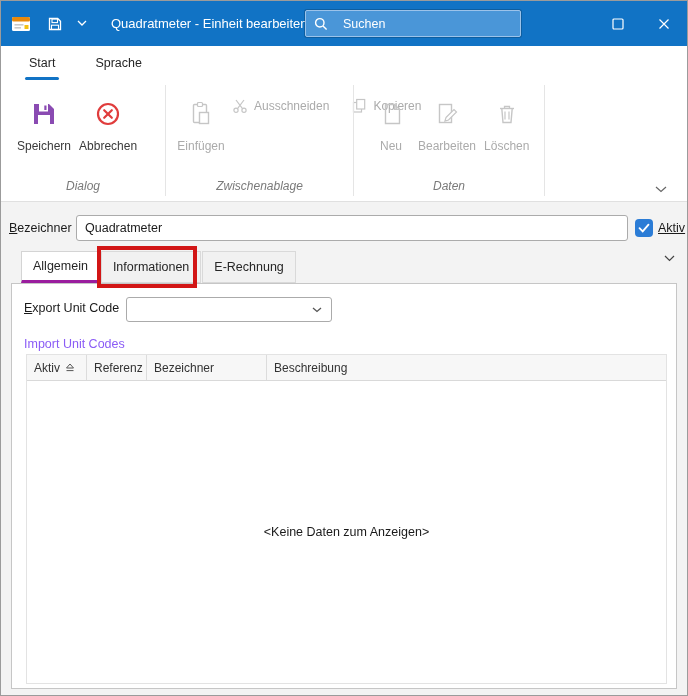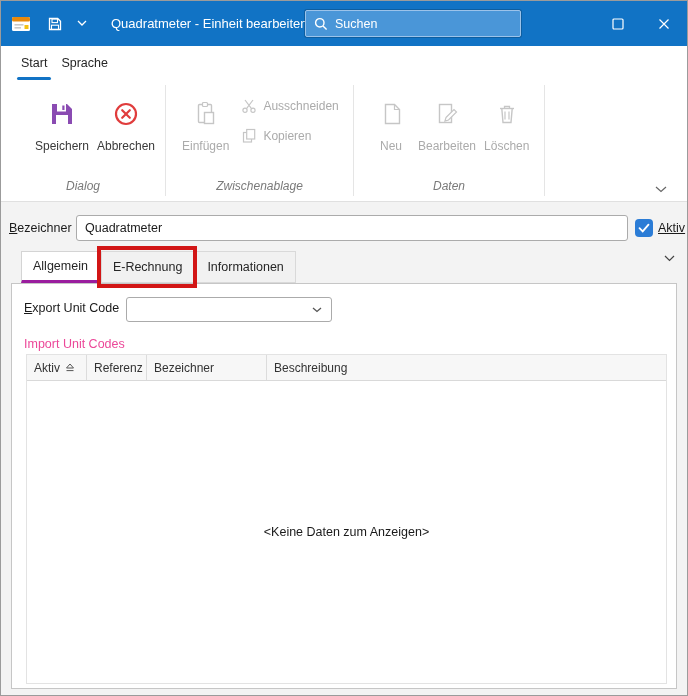--- a/index.html
+++ b/index.html
@@ -6,45 +6,45 @@
   body { background:#ffffff; font-family:"Liberation Sans","DejaVu Sans",sans-serif; }
   .window { position:relative; width:688px; height:696px; background:#f3f3f3; overflow:hidden; border:1px solid #9b9b9b; }
 
   
   .titlebar { position:absolute; top:0; left:0; right:0; height:45px; background:#1173c5; display:flex; align-items:center; color:#fff; }
   .app-icon { margin-left:10px; display:flex; }
   .qat-btn { display:flex; align-items:center; }
   .qat-save { margin-left:16px; }
   .qat-chev { margin-left:14px; }
   .title-text { margin-left:24px; font-size:13px; white-space:nowrap; color:#fff; }
-  .searchbox { position:absolute; left:304px; top:9px; width:216px; height:27px; background:#4a96d8; border:1px solid #9cc3ea; box-shadow:0 0 0 1px rgba(0,0,0,0.18); display:flex; align-items:center; padding:0 8px; gap:7px; border-radius:2px; }
+  .searchbox { position:absolute; left:304px; top:9px; width:216px; height:27px; background:#4a96d8; border:1px solid #9cc3ea; box-shadow:0 0 0 1px rgba(0,0,0,0.18); display:flex; align-items:center; padding:0 8px; gap:15px; border-radius:2px; }
   .search-text { font-size:12.5px; color:#fff; }
   .win-controls { position:absolute; right:0; top:0; height:45px; display:flex; }
   .ctrl { width:46px; height:45px; display:flex; align-items:center; justify-content:center; }
 
   
-  .ribbon-tabs { position:absolute; top:45px; left:0; right:0; height:34px; background:#fff; display:flex; align-items:stretch; padding-left:18px; gap:10px; }
+  .ribbon-tabs { position:absolute; top:45px; left:0; right:0; height:34px; background:#fff; display:flex; align-items:stretch; padding-left:26px; gap:36px; }
   .rtab { position:relative; display:flex; align-items:center; font-size:12.5px; color:#262626; padding:0 2px; cursor:default; }
   .rtab.active::after { content:""; position:absolute; left:-2px; right:-2px; bottom:0; height:3px; background:#1173c5; border-radius:3px; }
 
   
   .ribbon-body { position:absolute; top:79px; left:0; right:0; height:122px; background:#fff; border-bottom:1px solid #e0e0e0; display:flex; }
   .rgroup { display:flex; flex-direction:column; }
   .btns { flex:1; display:flex; align-items:flex-start; padding:10px 6px 0 14px; }
-  .g-dialog { width:164px; } .g-dialog .btns { padding-left:30px; }
+  .g-dialog { width:164px; } .g-dialog .btns { padding-left:12px; }
   .g-clip { width:187px; } .g-clip .btns { padding-left:12px; }
   .g-daten { width:190px; }
   .g-rest { flex:1; position:relative; }
   .glabel { height:25px; font-size:12px; color:#7a7a7a; text-align:center; line-height:20px;font-style:italic; }
   .vsep { width:1px; background:#e5e5e5; margin:5px 0; }
   .bigbtn { display:flex; flex-direction:column; align-items:center; padding:2px 4px; border-radius:3px; font-size:12px; color:#3a3a3a; min-width:46px; }
   .bigbtn .bicon { height:44px; display:flex; align-items:center; }
   .bigbtn .blabel { margin-top:4px; line-height:13px; white-space:nowrap; }
   .bigbtn.disabled { color:#ababab; }
-  .stack { display:flex; flex-direction:column; gap:14px; padding-top:8px; margin-left:4px; }
+  .stack { display:flex; flex-direction:row; gap:14px; padding-top:8px; margin-left:4px; }
   .smallbtn { display:flex; align-items:center; gap:6px; font-size:12px; color:#ababab; padding:0 4px; white-space:nowrap; }
   .ribbon-chevron { position:absolute; right:20px; bottom:8px; display:flex; }
 
   
   .main { position:absolute; top:201px; left:0; right:0; bottom:0; background:#f3f3f3; }
   .mn { display:inline-block; }
   .mn::first-letter { text-decoration:underline; }
   .form-label { position:absolute; left:8px; top:13px; height:26px; line-height:26px; font-size:12.5px; color:#1a1a1a; }
   .bez-input { position:absolute; left:75px; top:13px; width:552px; height:26px; border:1px solid #ababab; border-radius:3px; padding:11px 8px; font-size:12.5px; font-family:inherit; color:#1a1a1a; background:#fff; outline:none; }
   .checkbox { position:absolute; left:634px; top:17px; width:18px; height:18px; background:#2b7cd6; border-radius:4px; display:flex; align-items:center; justify-content:center; }
@@ -54,21 +54,21 @@
   .ptab { display:flex; align-items:center; padding:0 11px; font-size:12.5px; color:#262626; background:#f1f1f1; border:1px solid #d9d9d9; margin-right:1px; cursor:default; }
   .ptab.selected { background:#fff; border-color:#d4d4d4; border-bottom:3px solid #9a1d9e; }
   .highlight-box { position:absolute; left:96px; top:44px; width:100px; height:42px; border:4px solid #d21616; z-index:6; pointer-events:none; }
   .panel-chevron { position:absolute; right:12px; top:53px; display:flex; }
 
   .panel { position:absolute; left:10px; right:10px; top:81px; bottom:6px; background:#fff; border:1px solid #c6c6c6; }
   .export-label { position:absolute; left:12px; top:17px; font-size:12.5px; color:#1a1a1a; }
   .combo { position:absolute; left:114px; top:13px; width:206px; height:25px; background:#fff; border:1px solid #ababab; border-radius:3px; }
   .combo-value { padding:0 8px; line-height:23px; font-size:12.5px; color:#1a1a1a; }
   .combo-chev { position:absolute; right:9px; top:9px; display:flex; }
-  .import-label { position:absolute; left:12px; top:53px; font-size:12.5px; color:#ec4899; }
+  .import-label { position:absolute; left:12px; top:53px; font-size:12.5px; color:#8b5cf6; }
 
   .table { position:absolute; left:14px; right:9px; top:70px; bottom:4px; border:1px solid #e3e3e3; display:flex; flex-direction:column; background:#fff; }
   .thead { display:flex; height:26px; background:#f7f7f7; border-bottom:1px solid #d9d9d9; flex:none; }
   .th { display:flex; align-items:center; padding-left:7px; font-size:12px; color:#333; border-right:1px solid #dcdcdc; gap:5px; }
   .th-aktiv { width:60px; } .th-standard { width:80px; } .th-referenz { width:60px; } .th-bezeichner { width:120px; }
   .th-beschreibung { flex:1; border-right:none; }
   .tbody { flex:1; display:flex; align-items:center; justify-content:center; }
   .empty { font-size:12.5px; color:#1a1a1a; }
 </style>
 </head>
@@ -250,22 +250,22 @@
     <input class="bez-input" value="Quadratmeter" style="">
     <span class="checkbox">
       <svg width="12" height="10" viewBox="0 0 12 10">
         <path d="M1.5 5.2L4.7 8.4L10.5 1.6" fill="none" stroke="#fff" stroke-width="1.8" stroke-linecap="round"></path>
       </svg>
     </span>
     <span class="aktiv-label">Aktiv</span>
 
     <div class="tabstrip">
       <div class="ptab selected">Allgemein</div>
+      <div class="ptab">Informationen</div>
       <div class="ptab">E-Rechnung</div>
-      <div class="ptab">Informationen</div>
     </div>
     <div class="highlight-box"></div>
     <span class="panel-chevron">
       <svg width="11" height="7" viewBox="0 0 11 7">
         <path d="M1 1l4.5 4.5L10 1" fill="none" stroke="#444" stroke-width="1.2"></path>
       </svg>
     </span>
 
     <div class="panel">
       <span class="export-label mn">Export Unit Code</span>

